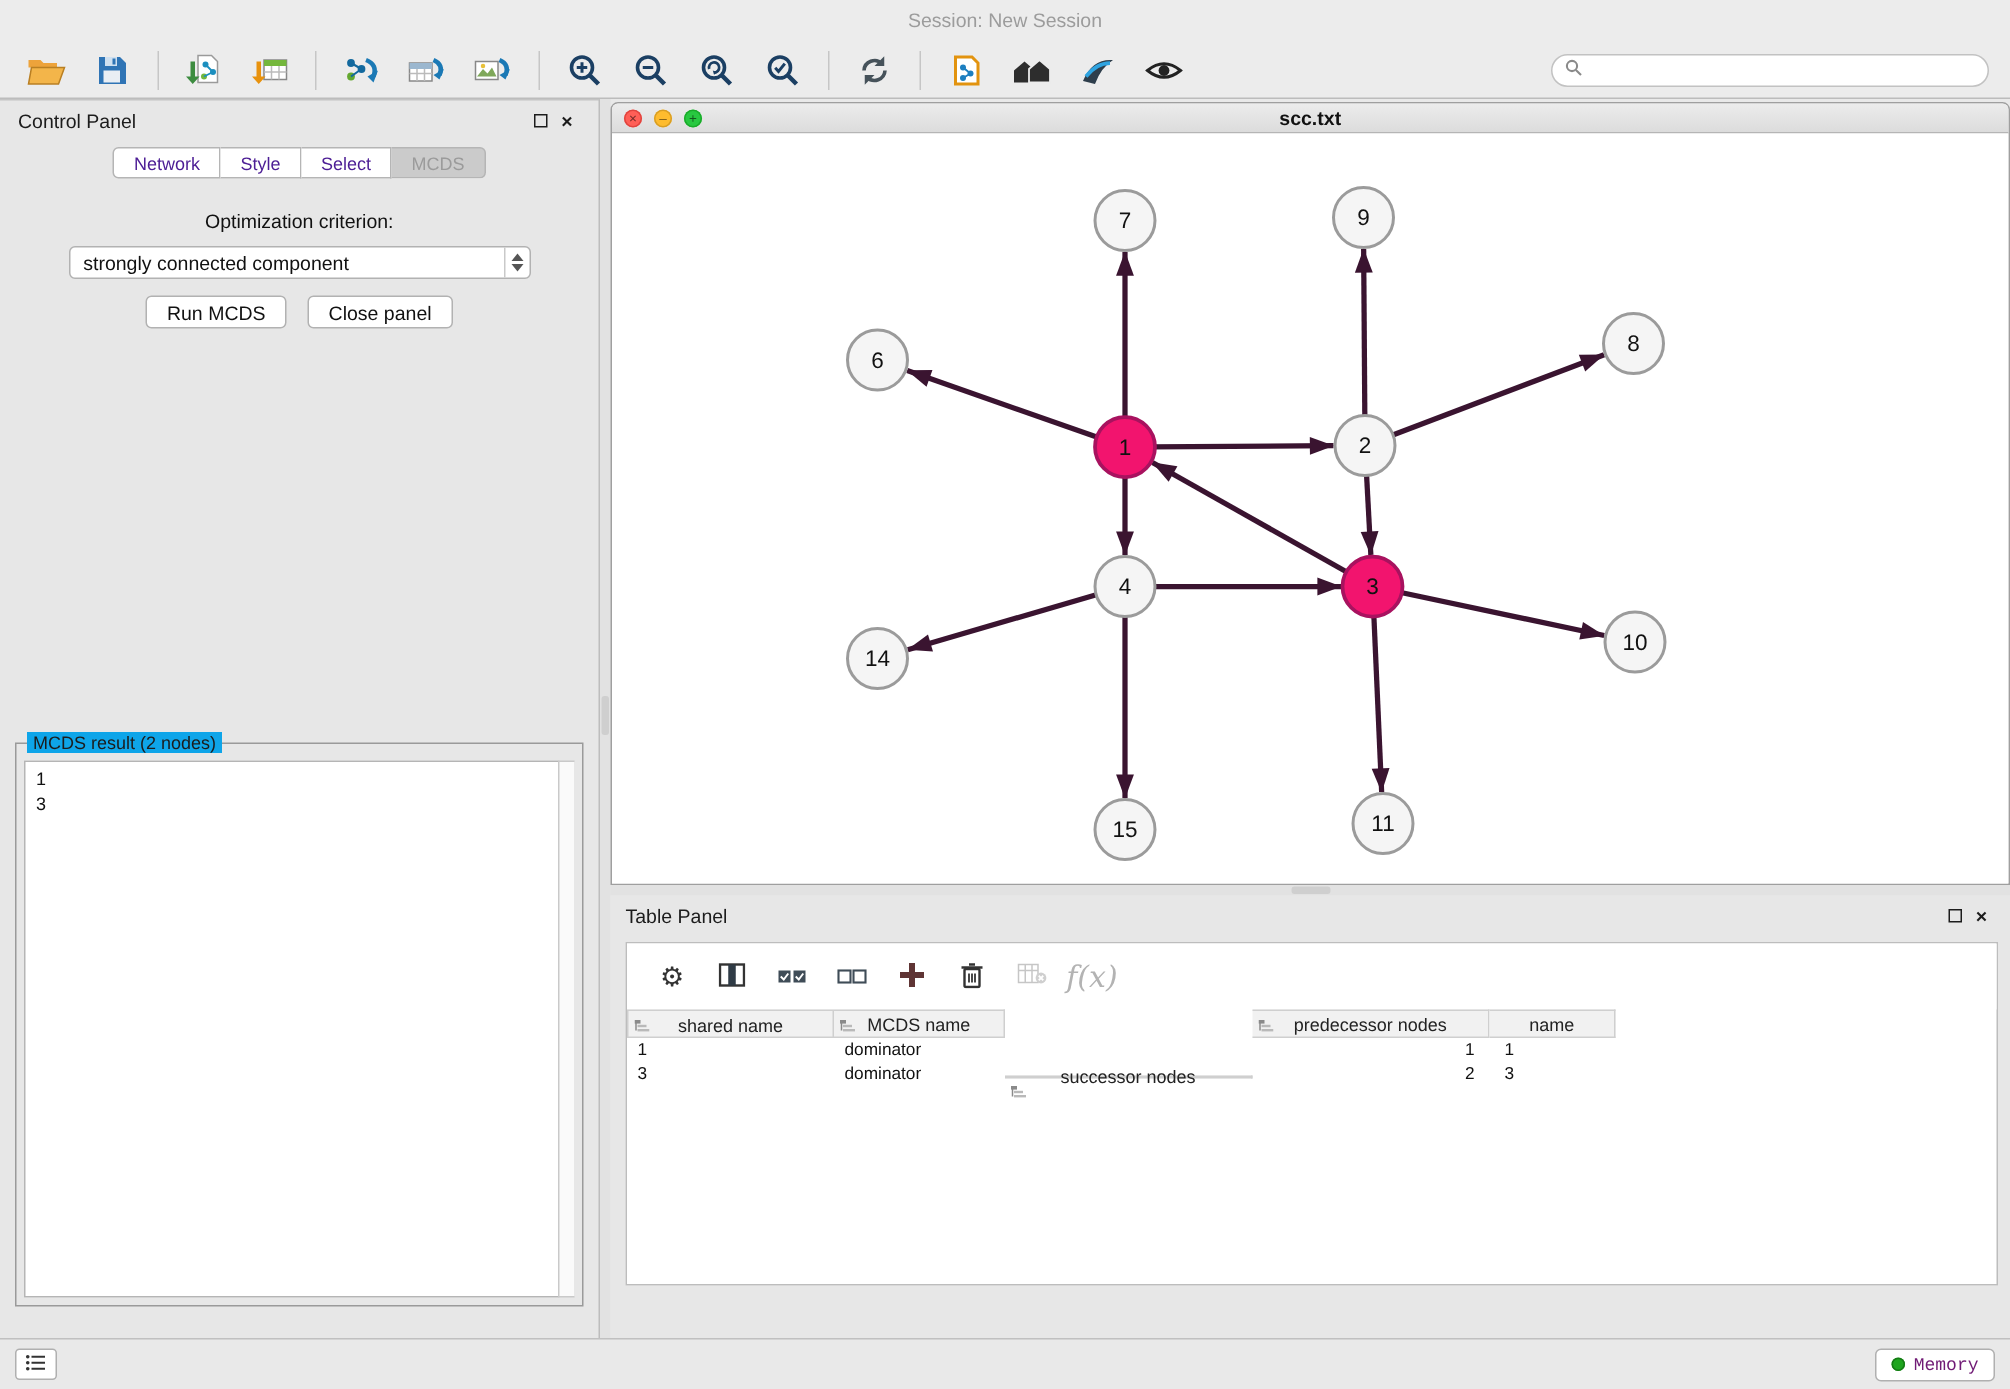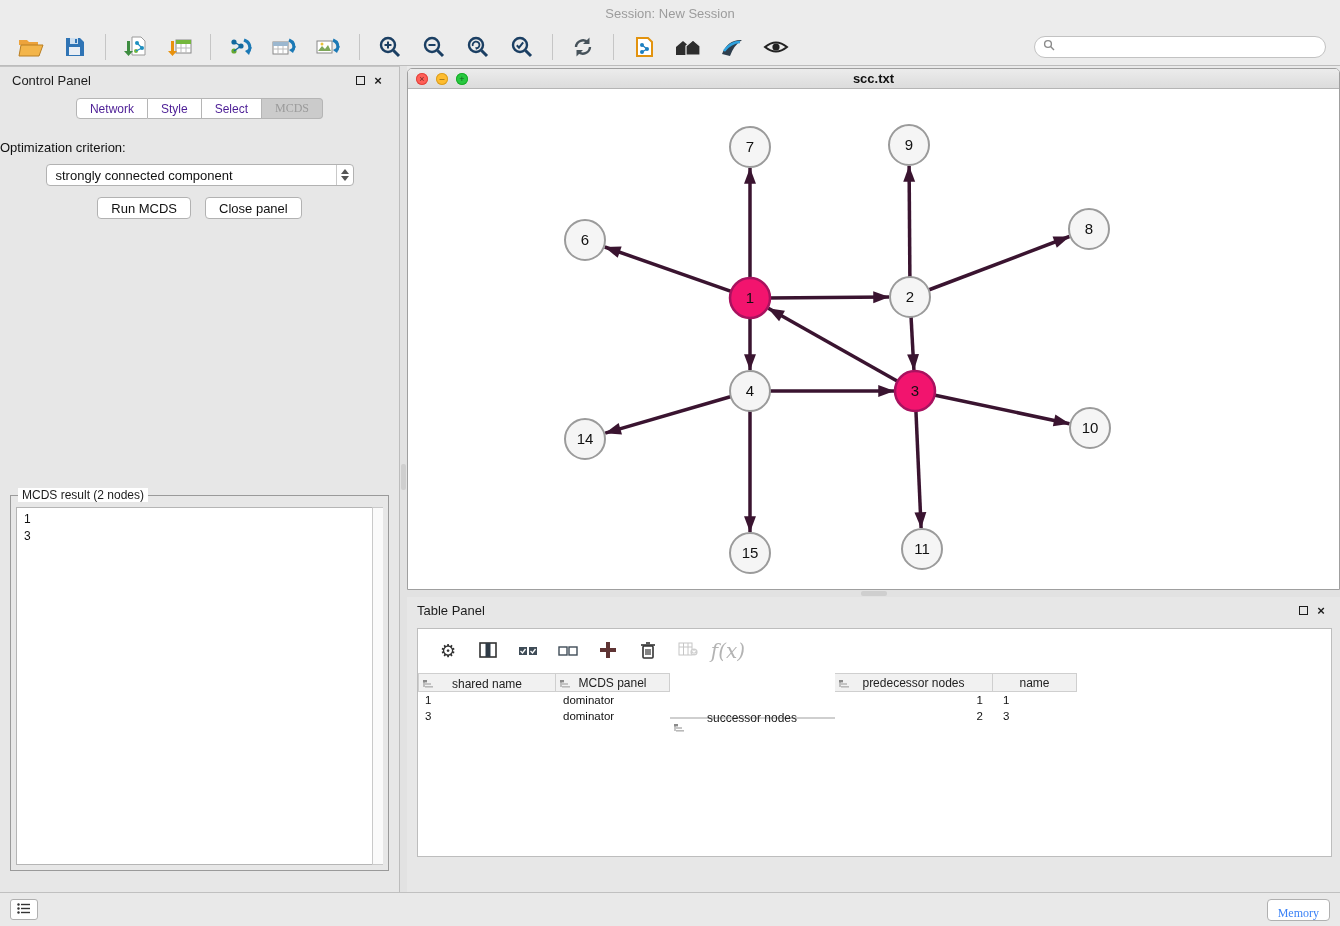--- a/index.html
+++ b/index.html
@@ -21,30 +21,30 @@
   
   .control-panel { position:absolute; left:0; top:66px; width:400px; height:826px; background:#e7e7e7; border-top:1px solid #c4c4c4; border-right:1px solid #bdbdbd; }
   .panel-head { height:26px; display:flex; align-items:center; padding:0 12px; font-size:13px; color:#1c1c1c; }
   .panel-head .spacer { flex:1; }
   .mini-btn { width:18px; height:16px; display:flex; align-items:center; justify-content:center; background:none; border:none; color:#1c1c1c; font-size:13px; font-weight:700; }
   .float-square { width:9px; height:9px; border:1.5px solid #1c1c1c; display:inline-block; }
   .seg-tabs { display:flex; justify-content:center; margin-top:5px; }
   .seg { height:21px; padding:0 13px; font-size:12px; background:#fff; border:1px solid #b5b5b5; border-left:none; color:#4c1d95; font-family:inherit; }
   .seg.first { border-left:1px solid #b5b5b5; border-radius:4px 0 0 4px; }
   .seg.last { border-radius:0 4px 4px 0; }
-  .seg.selected { background:#cbcbcb; color:#9b9b9b;font-family:Liberation Serif, serif; }
-  .opt-label { text-align:left; margin-top:21px; font-size:13px; }
+  .seg.selected { background:#cbcbcb; color:#9b9b9b; }
+  .opt-label { text-align:center; margin-top:21px; font-size:13px; }
   .combo { position:relative; margin:9px auto 0; width:308px; height:22px; background:#fff; border:1px solid #b2b2b2; border-radius:4px; display:flex; align-items:center; padding:0 22px 0 9px; font-size:13px; }
   .combo-stepper { position:absolute; right:0; top:0; width:17px; height:100%; border-left:1px solid #c9c9c9; display:flex; flex-direction:column; align-items:center; justify-content:center; gap:2px; }
   .tri-up { width:0; height:0; border-left:4px solid transparent; border-right:4px solid transparent; border-bottom:5px solid #555; }
   .tri-dn { width:0; height:0; border-left:4px solid transparent; border-right:4px solid transparent; border-top:5px solid #555; }
   .btn-row { display:flex; justify-content:center; gap:14px; margin-top:11px; }
   .push-btn { height:22px; padding:0 13px; background:#fff; border:1px solid #b2b2b2; border-radius:4px; font-size:13px; color:#111; font-family:Liberation Sans, sans-serif; }
   .result-box { position:absolute; left:10px; right:10px; top:428px; height:376px; border:1px solid #9a9a9a; }
-  .result-legend { position:absolute; top:-8px; left:7px; background:#ffffff; padding:0 4px; font-size:12px; color:#1c1c1c; }
+  .result-legend { position:absolute; top:-8px; left:7px; background:#0ea5e9; padding:0 4px; font-size:12px; color:#1c1c1c; }
   .result-inner { position:absolute; left:5px; right:5px; top:11px; bottom:5px; background:#fff; border:1px solid #b5b5b5; font-size:12px; padding:3px 7px; line-height:17px; }
   .result-scroll { position:absolute; right:5px; top:11px; bottom:5px; width:11px; background:#fafafa; border:1px solid #c9c9c9; border-right:none; }
 
   
   .v-splitter { position:absolute; left:400px; top:66px; width:7px; height:826px; background:#e2e2e2; }
   .v-handle { position:absolute; left:1px; top:398px; width:5px; height:26px; background:#cfcfcf; border-radius:2px; }
   .h-splitter { position:absolute; left:407px; top:590px; right:0; height:7px; background:#e2e2e2; }
   .h-handle { position:absolute; left:50%; transform:translateX(-50%); top:1px; width:26px; height:5px; background:#cfcfcf; border-radius:2px; }
 
   
@@ -75,21 +75,21 @@
   .c0 { width:138px;align-items:flex-end; } .c1 { width:114px; } .c2 { width:165px;margin-top:44px; } .c3 { width:158px; } .c4 { width:84px; }
   .al { padding-left:7px; text-align:left; }
   .ar2 { padding-right:21px; text-align:right; }
   .ar1 { padding-right:10px; text-align:right; }
   .al2 { padding-left:10px; text-align:left; }
   .tp-tabs { position:absolute; left:0; right:0; top:269px; display:flex; justify-content:center; }
 
   
   .statusbar { position:absolute; left:0; top:892px; right:0; height:34px; background:#e9e9e9; border-top:1px solid #c0c0c0; display:flex; align-items:center; padding:0 10px; }
   .status-left-btn { width:28px; height:21px; background:#fff; border:1px solid #b0b0b0; border-radius:3px; display:flex; align-items:center; justify-content:center; }
-  .memory-btn { margin-left:auto; height:22px; padding:0 10px; background:#fff; border:1px solid #b0b0b0; border-radius:4px; display:flex; align-items:center; gap:6px; font-size:12px; color:#3b82f6; font-family:Liberation Serif, serif;flex-direction:column; }
+  .memory-btn { margin-left:auto; height:22px; padding:0 10px; background:#fff; border:1px solid #b0b0b0; border-radius:4px; display:flex; align-items:center; gap:6px; font-size:12px; color:#701a75; font-family:Liberation Mono, monospace; }
   .mem-dot { width:9px; height:9px; border-radius:50%; background:#1ea51e; box-shadow:inset 0 0 0 1px #157a15; display:inline-block; }
 </style>
 </head>
 <body>
 
 <div class="window">
 
   <div class="titlebar">
     <span>Session: New Session</span>
   </div>
@@ -472,21 +472,21 @@
               </svg></span>
             <span class="th-label">shared name</span>
           </div>
         <div class="th c1">
             <span class="sort-ic"><svg width="10" height="10" viewBox="0 0 10 10">
                 <rect x="0" y="1" width="4" height="2.4" fill="#8a8a8a"></rect>
                 <rect x="2" y="4.2" width="6" height="1.6" fill="#b9b9b9"></rect>
                 <rect x="2" y="7" width="8" height="1.6" fill="#b9b9b9"></rect>
                 <line x1="1" y1="3" x2="1" y2="8" stroke="#8a8a8a"></line>
               </svg></span>
-            <span class="th-label">MCDS panel</span>
+            <span class="th-label">MCDS name</span>
           </div>
         <div class="th c2">
             <span class="sort-ic"><svg width="10" height="10" viewBox="0 0 10 10">
                 <rect x="0" y="1" width="4" height="2.4" fill="#8a8a8a"></rect>
                 <rect x="2" y="4.2" width="6" height="1.6" fill="#b9b9b9"></rect>
                 <rect x="2" y="7" width="8" height="1.6" fill="#b9b9b9"></rect>
                 <line x1="1" y1="3" x2="1" y2="8" stroke="#8a8a8a"></line>
               </svg></span>
             <span class="th-label">successor nodes</span>
           </div>

